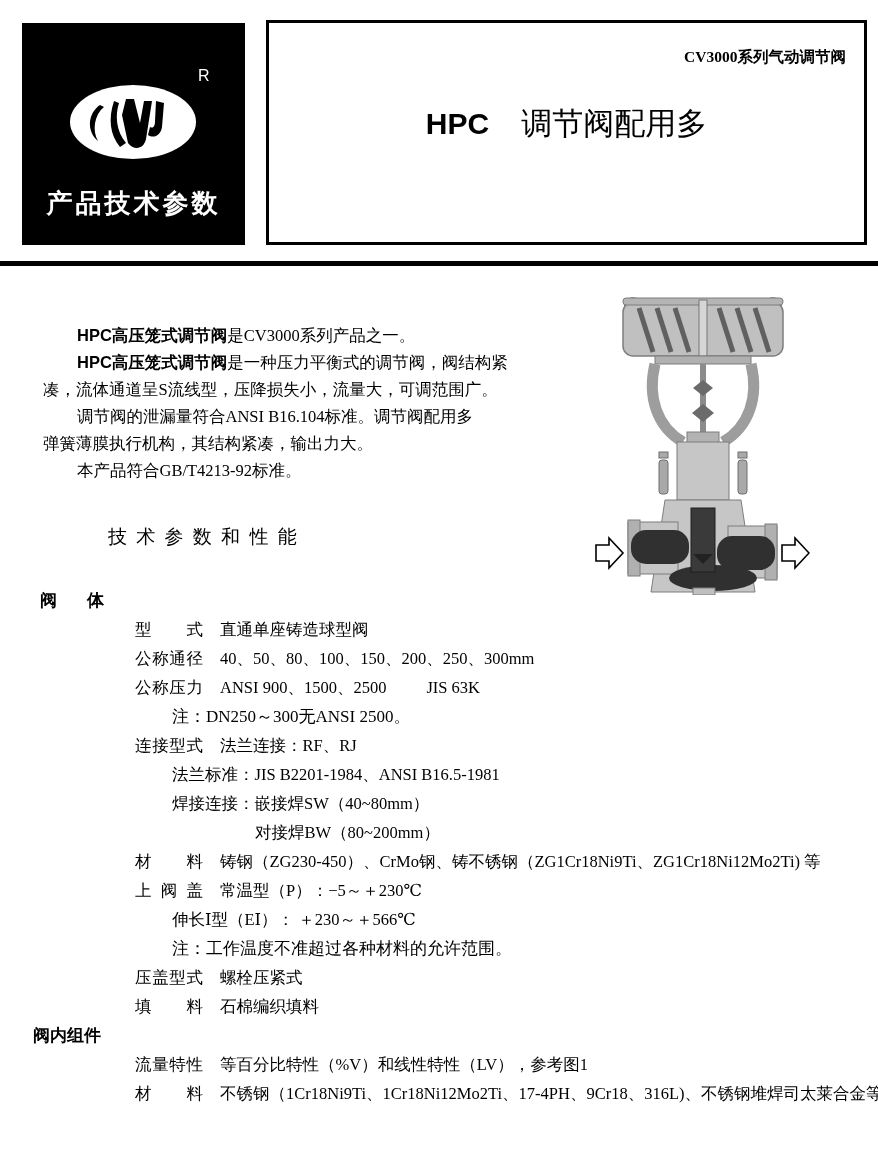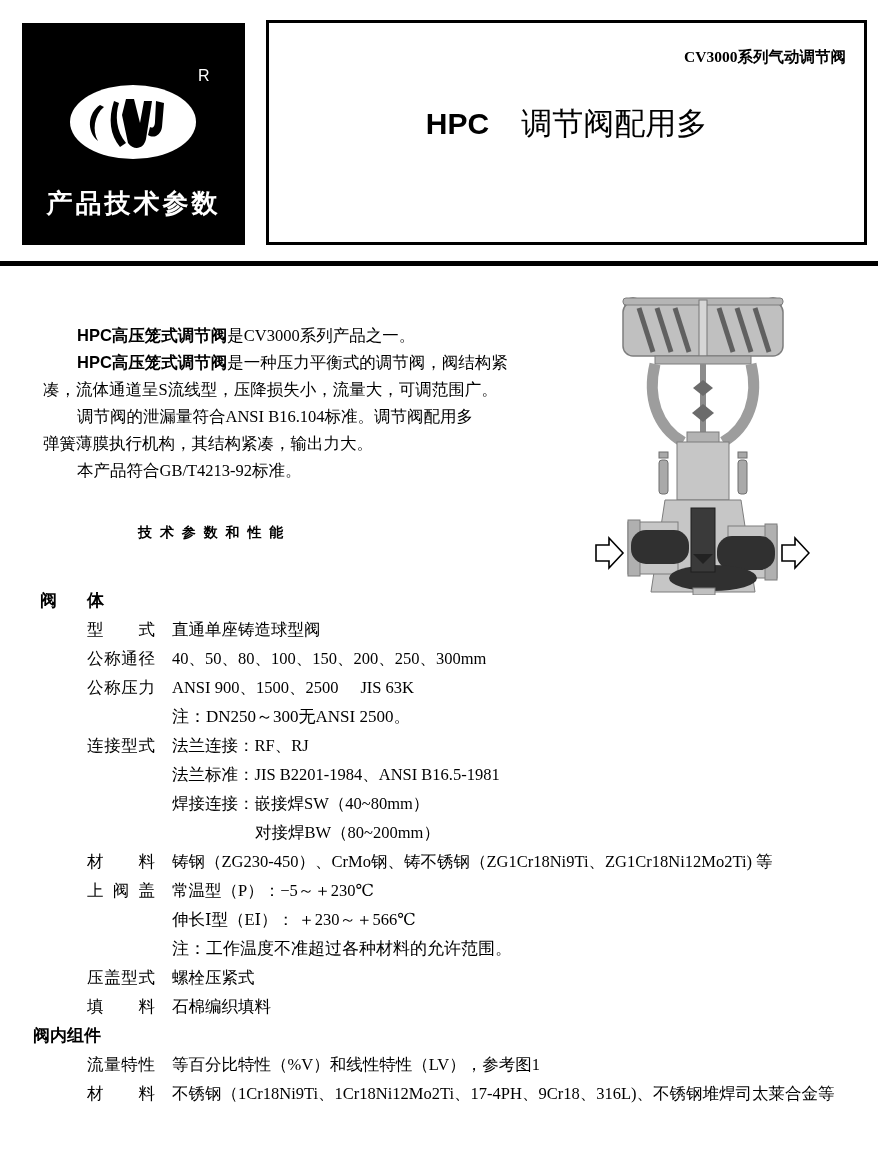--- a/index.html
+++ b/index.html
@@ -23,33 +23,33 @@
   .prod-title .name{font-size:31px;margin-left:28px;vertical-align:middle;}
   .rule{position:absolute;left:0;top:261px;width:878px;height:5px;background:#000;}
   
   .intro{position:absolute;left:43px;top:322px;width:540px;font-size:16.5px;line-height:27px;}
   .intro .line{white-space:nowrap;}
   .intro .ind{padding-left:34px;}
   .hei{font-family:"Liberation Sans","DejaVu Sans",sans-serif;font-weight:bold;}
   
   .valve-fig{position:absolute;left:595px;top:292px;width:215px;height:303px;}
   
-  .sec-heading{position:absolute;left:138px;top:524px;
-    font-family:"Liberation Sans","DejaVu Sans",sans-serif;font-weight:bold;
-    font-size:14px;letter-spacing:2px;white-space:nowrap;}
+  .sec-heading{position:absolute;left:108px;top:524px;
+    font-family:"Liberation Sans","DejaVu Sans",sans-serif;font-weight:normal;
+    font-size:19px;letter-spacing:2px;white-space:nowrap;}
   
   .specs{position:absolute;left:0;top:586px;width:878px;font-size:16.5px;}
   .specs > div{height:29px;line-height:29px;white-space:nowrap;}
   .sec-title{margin-left:40px;font-family:"Liberation Sans","DejaVu Sans",sans-serif;font-weight:bold;font-size:17px;}
   .sec-title .jt{display:inline-block;width:64px;text-align:justify;text-align-last:justify;}
   .sec-title2{margin-left:33px;font-family:"Liberation Sans","DejaVu Sans",sans-serif;font-weight:bold;font-size:17px;}
   .row{margin-left:87px;display:flex;}
   .lbl{display:inline-block;width:68px;margin-right:17px;flex:none;
-    text-align:justify;text-align-last:justify;}
-  .val2{margin-left:22px;}
+    text-align:justify;text-align-last:justify;margin-left:48px;}
+  .val2{margin-left:40px;}
   .cont{padding-left:85px;}
   .cont-indent{padding-left:168px;}
   .note{padding-left:85px;font-size:17px;}
 </style>
 </head>
 <body>
 
 <div class="page">
 
   <div class="logo-box">

